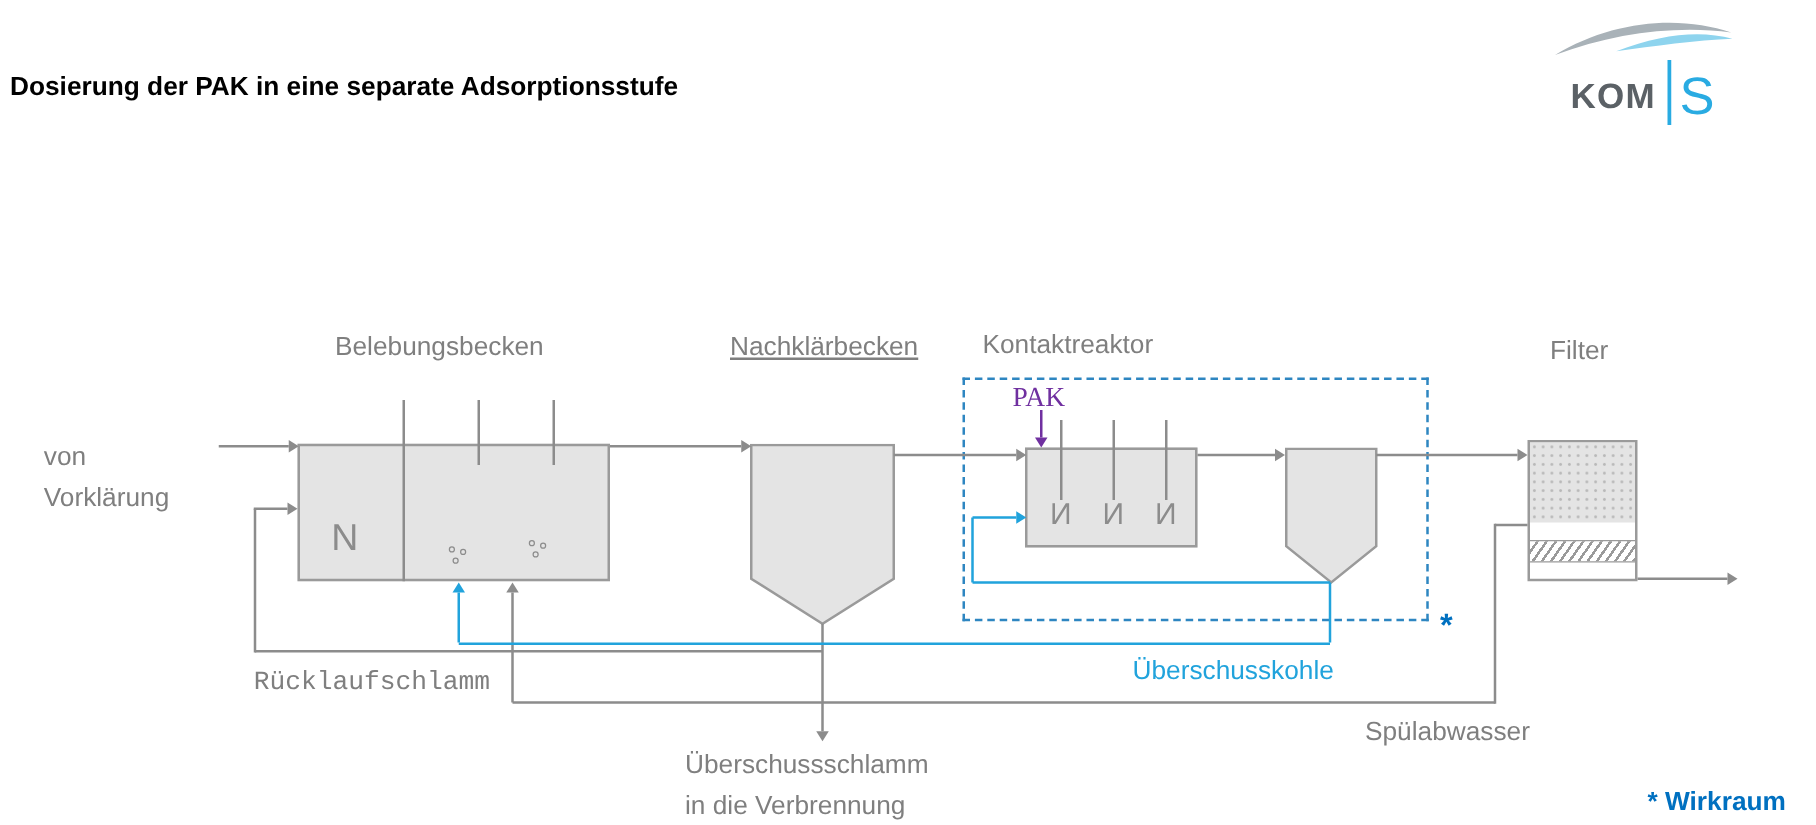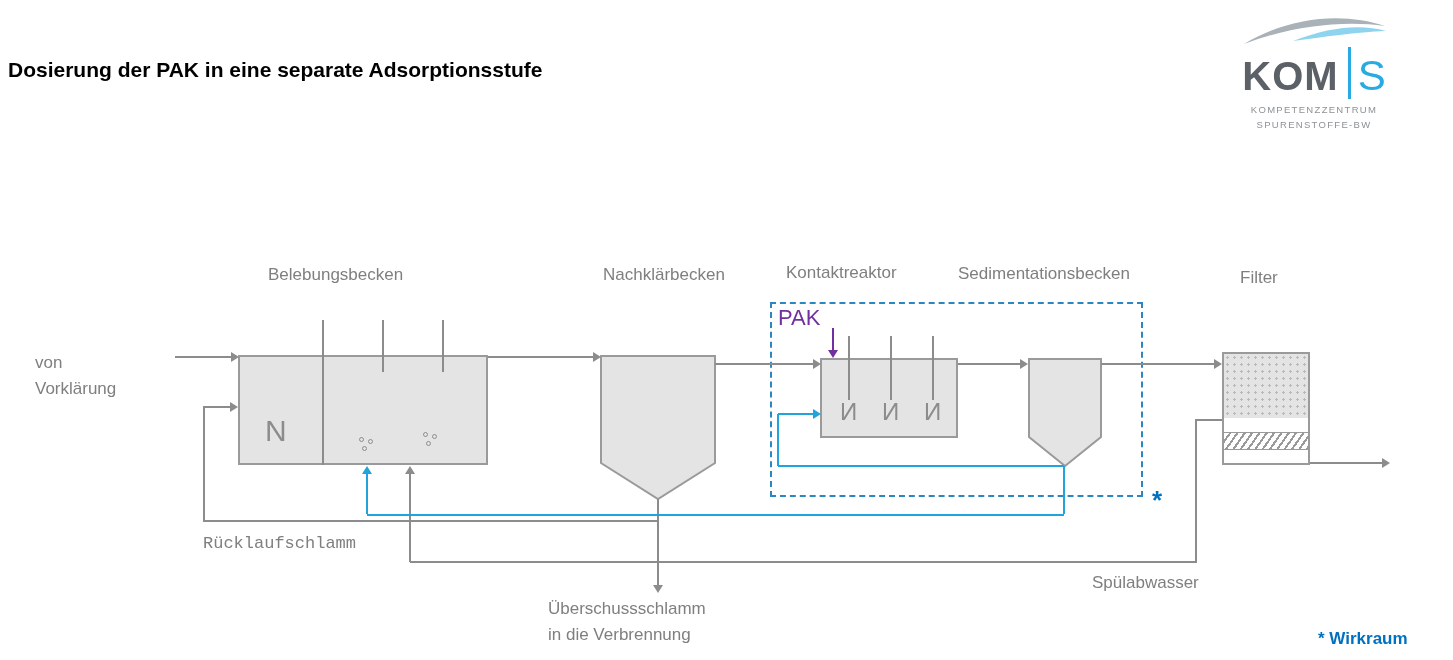--- a/index.html
+++ b/index.html
@@ -2,21 +2,21 @@
 <html><head>
 <meta charset="utf-8">
 <style>
   html,body{margin:0;padding:0;background:#fff;}
   .slide{
     position:relative;width:1453px;height:660px;background:#ffffff;overflow:hidden;
     font-family:"Liberation Sans",sans-serif;
   }
   .page-title{position:absolute;left:8px;top:58px;font-size:21px;font-weight:bold;color:#000;}
   
-  .lbl{position:absolute;color:#7F7F7F;font-size:17px;white-space:pre-line;line-height:1.55;}
+  .lbl{position:absolute;color:#7F7F7F;font-size:21px;white-space:pre-line;line-height:1.55;}
   .lbl.blue{color:#21A3DC;}
   .lbl.purple{color:#7030A0;font-size:22px;}
   .lbl.darkblue{color:#0070C0;font-weight:bold;}
   .lbl.center{}
   
   .hl{position:absolute;height:2px;background:#8C8C8C;}
   .vl{position:absolute;width:2px;background:#8C8C8C;}
   .hl.blue,.vl.blue{background:#21A3DC;}
   .vl.purple{background:#7030A0;}
   
@@ -38,21 +38,21 @@
     background:repeating-linear-gradient(-55deg,#9A9A9A 0 2px,transparent 2px 6px);box-sizing:border-box;}
   
   .wirkraum-box{position:absolute;left:770px;top:302px;width:373px;height:195px;border:2px dashed #2E86C1;box-sizing:border-box;}
   
   .sym{position:absolute;color:#8C8C8C;}
   .bubble-cluster{position:absolute;width:18px;height:18px;}
   .bubble{position:absolute;width:5px;height:5px;border:1px solid #8C8C8C;border-radius:50%;box-sizing:border-box;}
   
   .logo{position:absolute;left:1238px;top:10px;width:152px;text-align:center;}
   .logo-wordmark{display:flex;align-items:center;justify-content:center;margin-top:-2px;}
-  .logo-kom{font-size:40px;font-weight:bold;color:#5B6166;letter-spacing:1px;}
+  .logo-kom{font-size:28px;font-weight:bold;color:#5B6166;letter-spacing:1px;}
   .logo-bar{width:3px;height:52px;background:#29ABE2;margin:0 7px 0 9px;margin-top:-6px;}
   .logo-s{font-size:42px;color:#29ABE2;}
   .logo-sub{font-size:9.5px;color:#8C9296;letter-spacing:1.3px;line-height:1.6;margin-top:2px;}
 </style>
 </head>
 <body>
 
 <div class="slide">
 
   <div class="page-title">Dosierung der PAK in eine separate Adsorptionsstufe</div>
@@ -60,30 +60,25 @@
   <div class="logo">
     <svg width="152" height="40" viewBox="0 0 152 40">
       <path d="M6 34 C 52 6 106 2 147 16 C 105 10 53 16 6 34 Z" fill="#A9B2B8"></path>
       <path d="M55 31 C 92 17 122 14 148 21 C 119 22 85 27 55 31 Z" fill="#8ED4EE"></path>
     </svg>
     <div class="logo-wordmark">
       <span class="logo-kom">KOM</span>
       <span class="logo-bar"></span>
       <span class="logo-s">S</span>
     </div>
-    <div class="logo-sub">
-      <div>KOMPETENZZENTRUM</div>
-      <div>SPURENSTOFFE-BW</div>
-    </div>
   </div>
 
   <div class="lbl" style="left:268px;top:262px;">Belebungsbecken</div>
-  <div class="lbl" style="left:603px;top:262px;">Nachklärbecken</div>
+  <div class="lbl" style="left:584px;top:262px;text-decoration:underline;">Nachklärbecken</div>
   <div class="lbl" style="left:786px;top:260px;">Kontaktreaktor</div>
-  <div class="lbl" style="left:958px;top:261px;">Sedimentationsbecken</div>
   <div class="lbl" style="left:1240px;top:265px;">Filter</div>
 
   <div class="lbl" style="left:35px;top:350px;">von
 Vorklärung</div>
 
   <div class="wirkraum-box"></div>
 
   <div class="basin" style="left:238px;top:355px;width:250px;height:110px;"></div>
   <div class="vl" style="left:322px;top:320px;height:145px;"></div>
   <div class="vl" style="left:382px;top:320px;height:52px;"></div>
@@ -105,21 +100,21 @@
   </svg>
 
   <div class="basin" style="left:820px;top:358px;width:138px;height:80px;"></div>
   <div class="vl" style="left:848px;top:336px;height:64px;"></div>
   <div class="vl" style="left:890px;top:336px;height:64px;"></div>
   <div class="vl" style="left:932px;top:336px;height:64px;"></div>
   <div class="sym" style="left:840px;top:398px;font-size:24px;">И</div>
   <div class="sym" style="left:882px;top:398px;font-size:24px;">И</div>
   <div class="sym" style="left:924px;top:398px;font-size:24px;">И</div>
 
-  <div class="lbl purple" style="left:778px;top:301px;">PAK</div>
+  <div class="lbl purple" style="left:810px;top:301px;font-family:Liberation Serif, serif;">PAK</div>
   <div class="vl purple" style="left:832px;top:328px;height:22px;"></div>
   <div class="arr d purple" style="left:828px;top:350px;"></div>
 
   <svg class="funnel" style="left:1028px;top:358px;" width="75" height="111">
     <polygon points="1,1 73,1 73,79 37,108 1,79" fill="#E4E4E4" stroke="#9A9A9A" stroke-width="2"></polygon>
   </svg>
 
   <div class="filter-unit">
     <div class="filter-media"></div>
     <div class="filter-hatch"></div>
@@ -160,20 +155,21 @@
   <div class="vl blue" style="left:777px;top:414px;height:52px;"></div>
   <div class="hl blue" style="left:778px;top:413px;width:35px;"></div>
   <div class="arr r blue" style="left:813px;top:409px;"></div>
 
   <div class="vl blue" style="left:1063px;top:466px;height:48px;"></div>
   <div class="hl blue" style="left:367px;top:514px;width:697px;"></div>
   <div class="vl blue" style="left:366px;top:474px;height:40px;"></div>
   <div class="arr u blue" style="left:362px;top:466px;"></div>
 
   <div class="lbl" style="left:203px;top:531px;font-family:Liberation Mono, monospace;">Rücklaufschlamm</div>
+  <div class="lbl blue" style="left:906px;top:521px;">Überschusskohle</div>
   <div class="lbl center" style="left:548px;top:596px;width:260px;">Überschussschlamm
 in die Verbrennung</div>
   <div class="lbl" style="left:1092px;top:570px;">Spülabwasser</div>
 
   <div class="lbl darkblue" style="left:1152px;top:480px;font-size:26px;">*</div>
   <div class="lbl darkblue" style="left:1318px;top:626px;">* Wirkraum</div>
 
 </div>
 
 </body></html>

